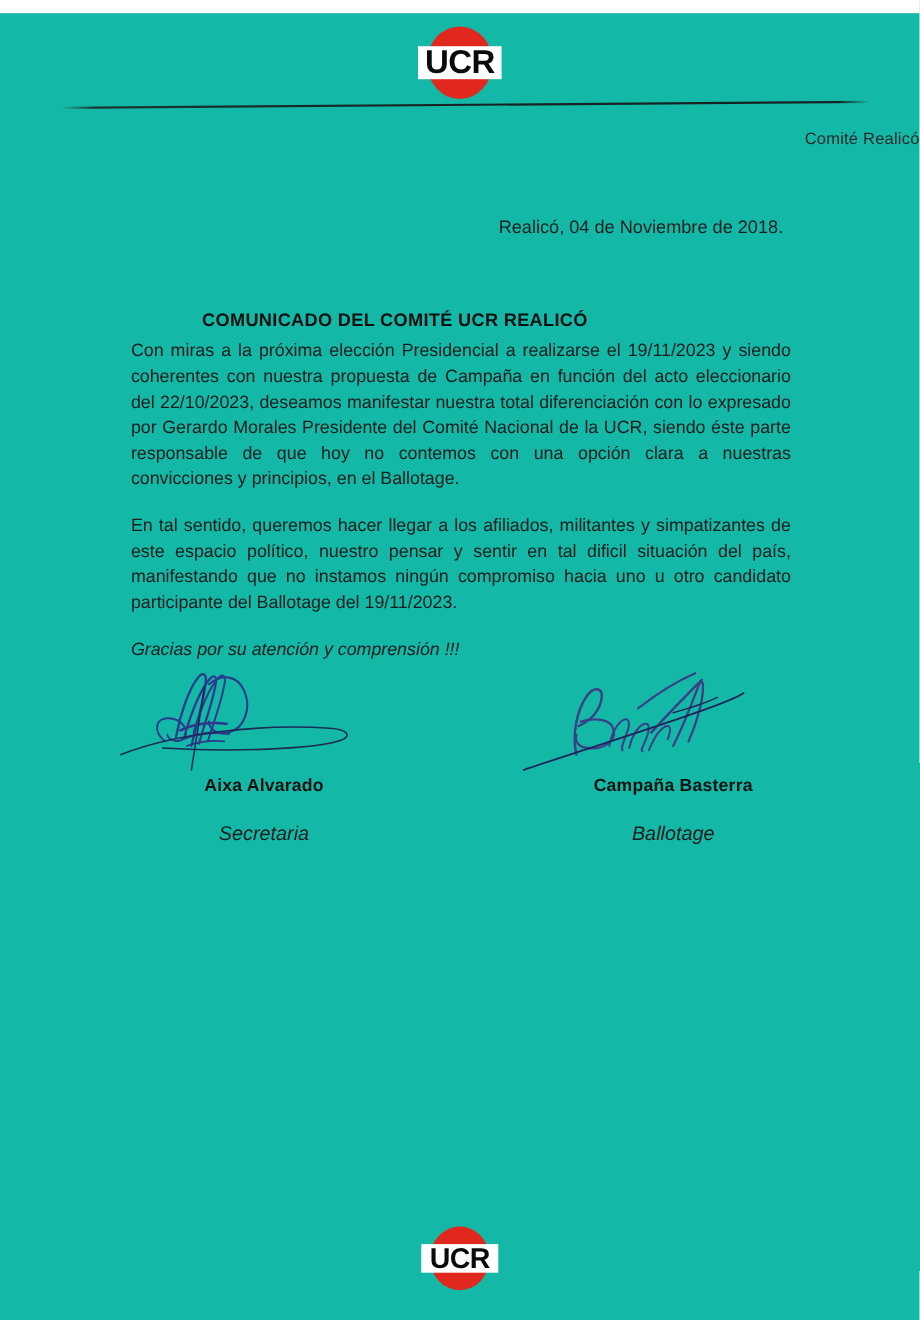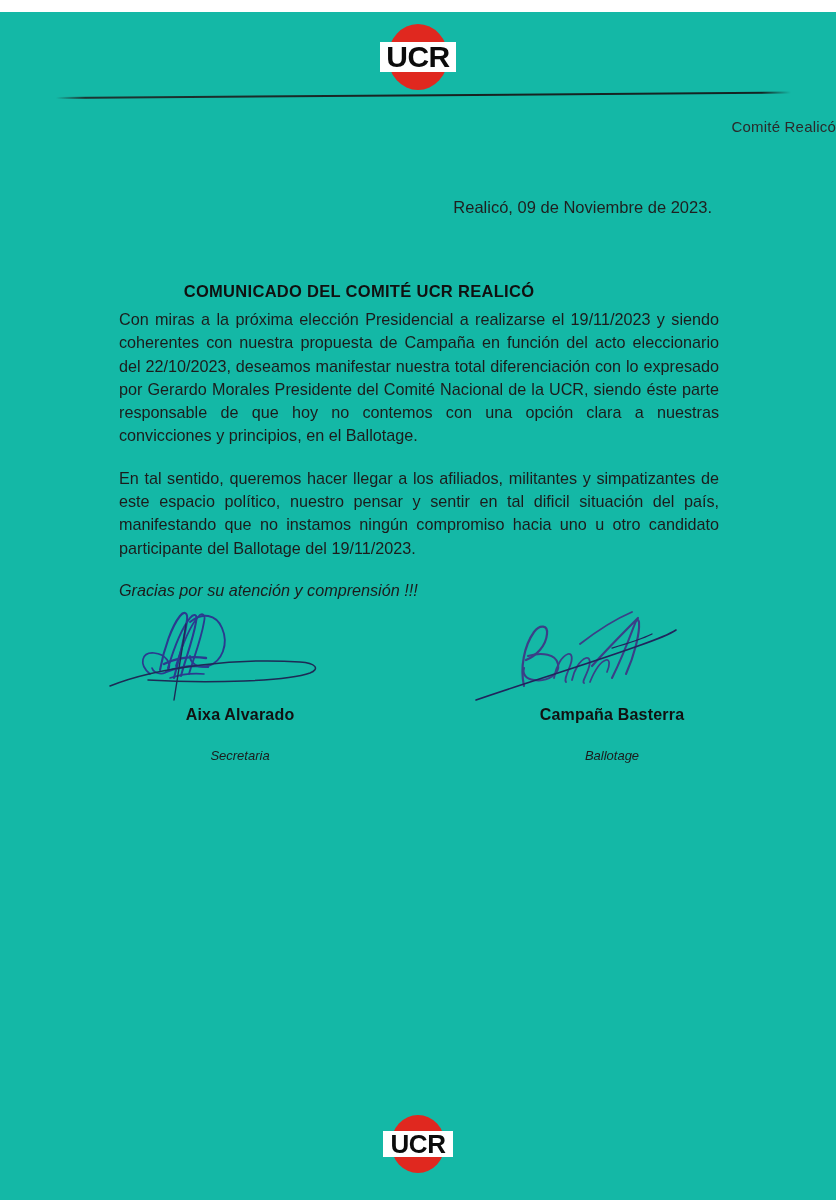--- a/index.html
+++ b/index.html
@@ -174,21 +174,21 @@
   }
 
   .sig-name {
     font-size: 16px;
     font-weight: bold;
     color: #111111;
     letter-spacing: 0.2px;
     margin-top: -2px;
   }
   .sig-role {
-    font-size: 13px;
+    font-size: 18px;
     font-style: italic;
     color: #1b1b1b;
     margin-top: 24px;
   }
 </style>
 </head>
 <body>
 
 <div class="page">
 
@@ -198,21 +198,21 @@
       <span class="band">
         <span class="band-text">UCR</span>
       </span>
     </span>
   </div>
 
   <div class="divider"></div>
 
   <div class="committee-line">Comité Realicó</div>
 
-  <div class="date-line">Realicó, 09 de Noviembre de 2023.</div>
+  <div class="date-line">Realicó, 04 de Noviembre de 2018.</div>
 
   <div class="doc-title">COMUNICADO DEL COMITÉ UCR REALICÓ</div>
 
   <div class="body-block">
     <p class="body-par">Con miras a la próxima elección Presidencial a realizarse el 19/11/2023 y siendo coherentes con nuestra propuesta de Campaña en función del acto eleccionario del 22/10/2023, deseamos manifestar nuestra total diferenciación con lo expresado por Gerardo Morales Presidente del Comité Nacional de la UCR, siendo éste parte responsable de que hoy no contemos con una opción clara a nuestras convicciones y principios, en el Ballotage.</p>
     <p class="body-par">En tal sentido, queremos hacer llegar a los afiliados, militantes y simpatizantes de este espacio político, nuestro pensar y sentir en tal dificil situación del país, manifestando que no instamos ningún compromiso hacia uno u otro candidato participante del Ballotage del 19/11/2023.</p>
     <p class="body-par no-justify">Gracias por su atención y comprensión !!!</p>
   </div>
 
   <div class="sig-area">

